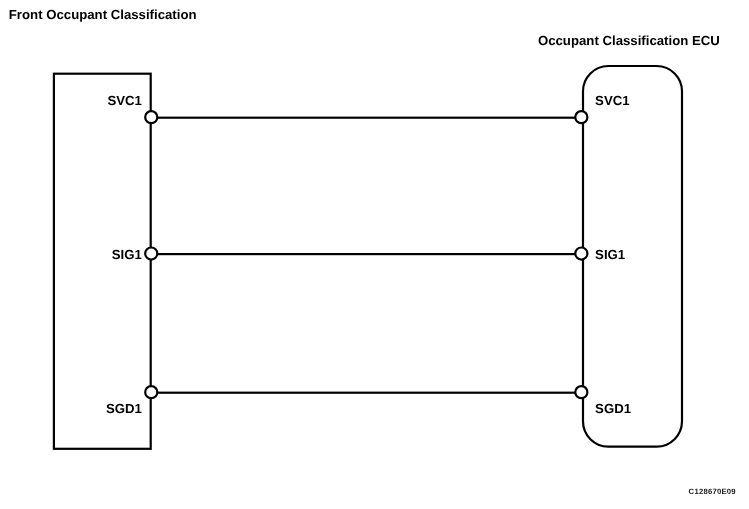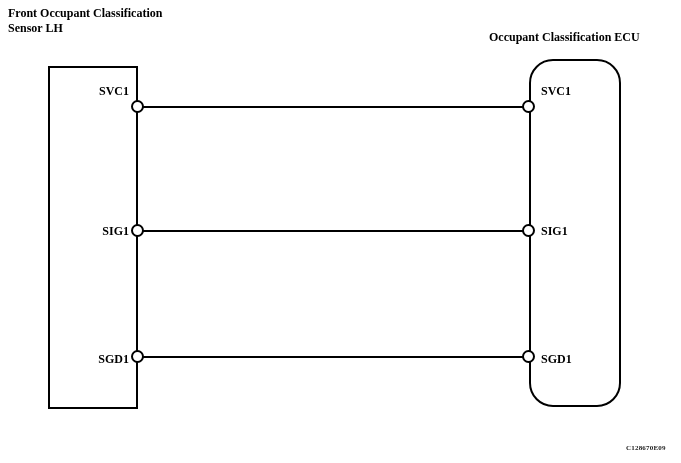--- a/index.html
+++ b/index.html
@@ -1,21 +1,21 @@
 <!DOCTYPE html>
 <html><head>
 <meta charset="utf-8">
 <style>
   html, body { margin: 0; padding: 0; background: #ffffff; }
   .diagram {
     position: relative;
     width: 681px;
     height: 463px;
     background: #ffffff;
-    font-family: Liberation Serif, serif;
+    font-family: Liberation Sans, sans-serif;
     color: #000000;
     overflow: hidden;
   }
   .component-title {
     position: absolute;
     font-size: 12px;
     font-weight: bold;
     line-height: 15px;
     white-space: nowrap;
   }
@@ -69,39 +69,38 @@
   .pl-left {
     left: 55px; width: 74px;
     text-align: right;
   }
   .pl-right {
     left: 541px;
     text-align: left;
   }
   .pl-row1 { top: 84px; }
   .pl-row2 { top: 224px; }
-  .pl-row3 { top: 352px; }
+  .pl-row3 { top: 364px; }
   .figure-code {
     position: absolute;
     left: 626px; top: 444px;
     font-size: 7px;
     font-weight: bold;
     letter-spacing: 0.2px;
     color: #1a1a1a;
     white-space: nowrap;
   }
 </style>
 </head>
 <body>
 
 <div class="diagram">
 
   <div class="component-title title-left">
     <div>Front Occupant Classification</div>
-    <div>Sensor LH</div>
   </div>
   <div class="component-title title-right">Occupant Classification ECU</div>
 
   <div class="box sensor-box"></div>
   <div class="box ecu-box"></div>
 
   <div class="wire wire-1"></div>
   <div class="wire wire-2"></div>
   <div class="wire wire-3"></div>
 

